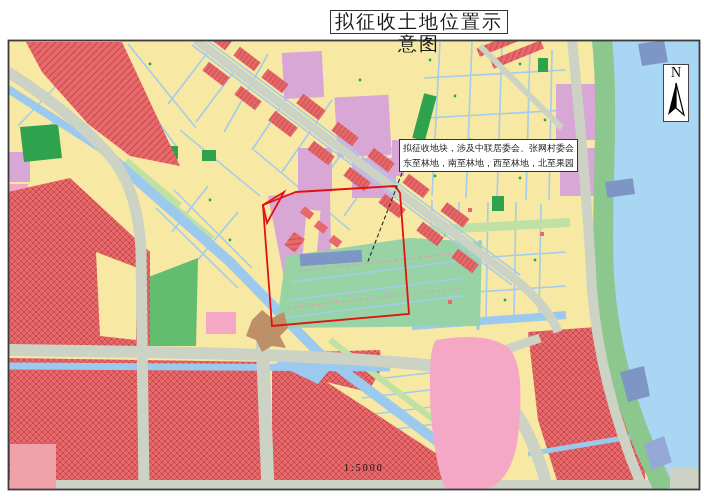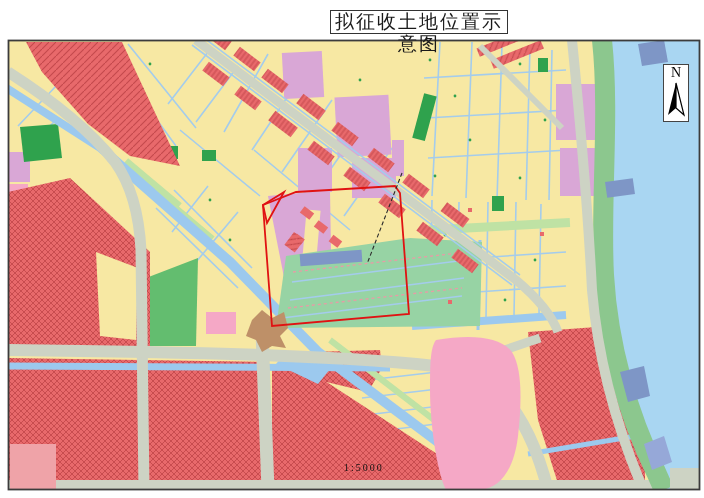--- a/index.html
+++ b/index.html
@@ -218,20 +218,24 @@
       </g>
 
       <path class="leader" d="M402,173 L367,264"></path>
     </g>
 
     <rect x="8.5" y="40.5" width="691" height="449" class="frame"></rect>
   </svg>
 
   <div class="title-box">拟征收土地位置示意图</div>
 
+  <div class="annotation">
+    <div>拟征收地块，涉及中联居委会、张网村委会</div>
+    <div>东至林地，南至林地，西至林地，北至果园</div>
+  </div>
 
   <div class="north">
     <div class="north-n">N</div>
     <svg width="24" height="38" viewBox="0 0 24 38" aria-hidden="true">
       <polygon points="12,2 4,34 12,27" fill="#000"></polygon>
       <polygon points="12,2 20,34 12,27" fill="#fff" stroke="#000" stroke-width="1.2"></polygon>
     </svg>
   </div>
 
   <div class="scale">1:5000</div>

